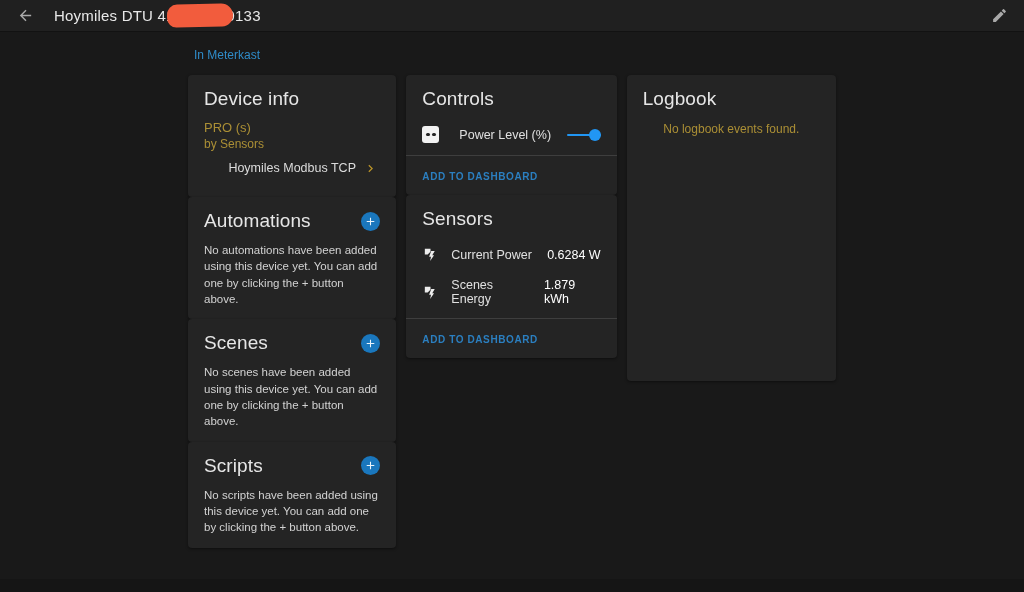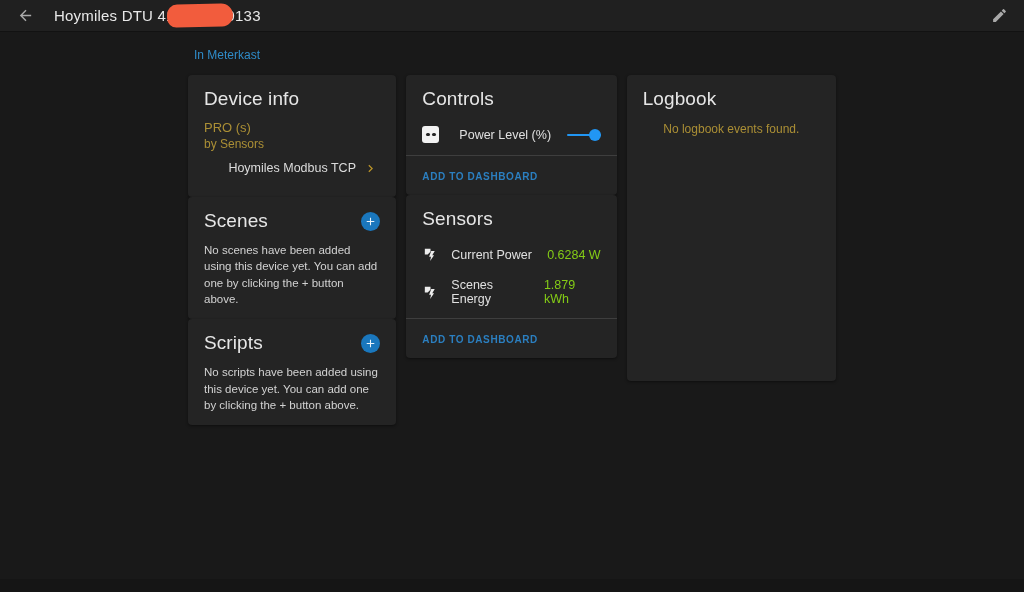--- a/index.html
+++ b/index.html
@@ -119,21 +119,21 @@
     background:#2196f3; border-radius:50%;
   }
 
   
   .sensors-card { min-height:138px; }
   .sensor-row { margin-top:15px; display:flex; align-items:center; gap:12px; }
   .sensor-row:first-of-type { margin-top:16px; }
   .sensor-icon { width:17px; height:17px; flex:0 0 auto; display:flex; }
   .sensor-icon svg { width:17px; height:17px; fill:#ececec; }
   .sensor-label { font-size:12.5px; color:#e0e0e0; }
-  .sensor-value { margin-left:auto; font-size:12.5px; color:#84cc16; }
+  .sensor-value { margin-left:auto; font-size:12.5px; color:#ffffff; }
 
   
   .logbook-card { min-height:306px; }
   .logbook-empty {
     margin-top:12px; text-align:center;
     font-size:12px; color:#ab8f35;
   }
 
   
   .automations-card { min-height:92px; }
@@ -189,20 +189,35 @@
               <span class="integration-label">Hoymiles Modbus TCP</span>
               <span class="chev">
                 <svg viewBox="0 0 24 24">
                     <path d="M8.59 16.59 13.17 12 8.59 7.41 10 6l6 6-6 6-1.41-1.41z"></path>
                   </svg>
               </span>
             </div>
           </div>
         </section>
 
+        <section class="card automations-card">
+          <div class="card-body">
+            <div class="title-row">
+              <h2 class="card-title">Automations</h2>
+              <button class="plus-btn">
+                <span style="display:flex">
+                  <svg viewBox="0 0 24 24">
+                      <path d="M19 13h-6v6h-2v-6H5v-2h6V5h2v6h6v2z"></path>
+                    </svg>
+                </span>
+              </button>
+            </div>
+            <p class="empty-text">No automations have been added using this device yet. You can add one by clicking the + button above.</p>
+          </div>
+        </section>
 
         <section class="card scenes-card">
           <div class="card-body">
             <div class="title-row">
               <h2 class="card-title">Scenes</h2>
               <button class="plus-btn">
                 <span style="display:flex">
                   <svg viewBox="0 0 24 24">
                       <path d="M19 13h-6v6h-2v-6H5v-2h6V5h2v6h6v2z"></path>
                     </svg>

